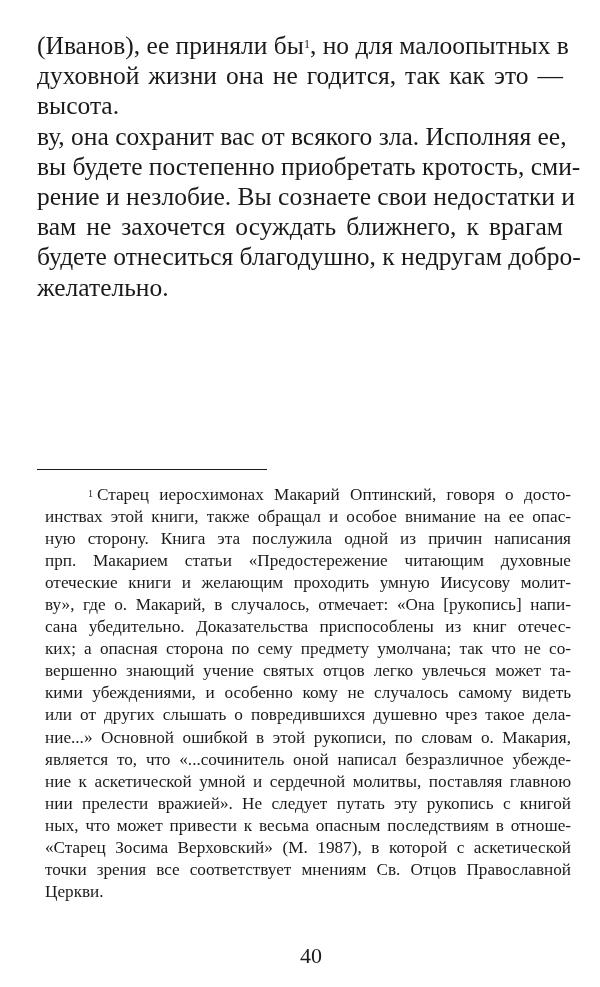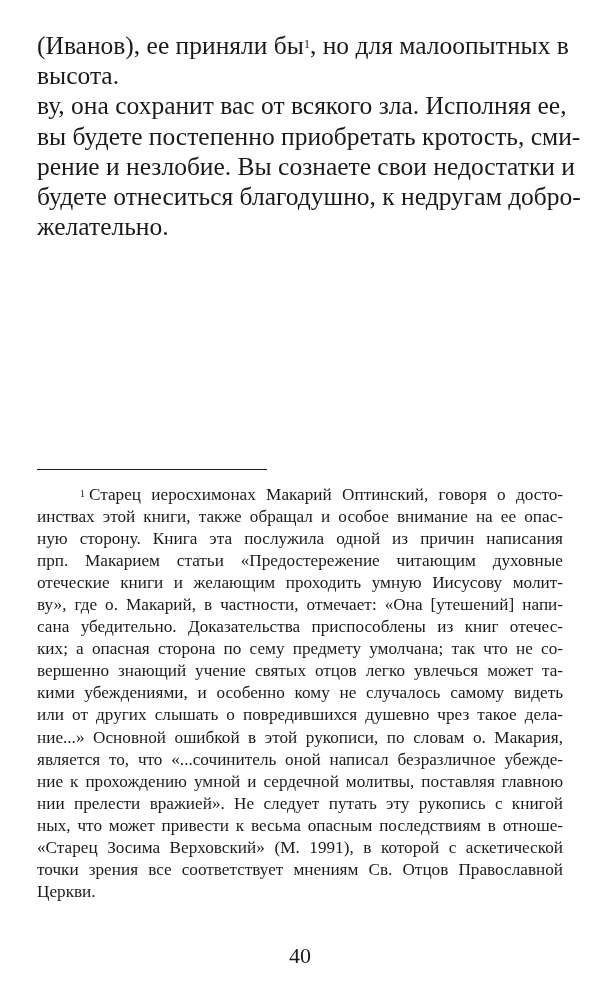--- a/index.html
+++ b/index.html
@@ -52,21 +52,21 @@
     .separator {
       position: absolute;
       left: 0;
       top: 469px;
       width: 230px;
       height: 0;
       border-top: 1.5px solid #1a1a1a;
     }
     .footnote {
       position: absolute;
-      left: 0;
+      left: 8px;
       top: 484px;
       width: 526px;
       font-size: 17.2px;
       line-height: 22.05px;
     }
     .footnote .line {
       display: block;
       text-align: justify;
       text-align-last: justify;
       white-space: nowrap;
@@ -80,62 +80,64 @@
     }
     .footnote sup {
       font-size: 10px;
       vertical-align: top;
       position: relative;
       top: -1px;
       margin-right: 4px;
     }
     .page-number {
       position: absolute;
-      left: 0;
+      left: 11px;
       top: 943px;
       width: 526px;
       text-align: center;
       font-size: 22px;
       line-height: 26px;
     }
   </style>
 </head>
 <body>
 
 <div class="page">
 
   <div class="main-text">
     <span class="line"><span>(Иванов), ее приняли бы</span><sup class="fnref">1</sup><span>, но для малоопытных в</span></span>
+    <span class="line">духовной жизни она не годится, так как это —</span>
     <span class="line last">высота.</span>
     <span class="line">ву, она сохранит вас от всякого зла. Исполняя ее,</span>
     <span class="line">вы будете постепенно приобретать кротость, сми-</span>
     <span class="line">рение и незлобие. Вы сознаете свои недостатки и</span>
+    <span class="line">вам не захочется осуждать ближнего, к врагам</span>
     <span class="line">будете отнеситься благодушно, к недругам добро-</span>
     <span class="line last">желательно.</span>
   </div>
 
   <div class="separator"></div>
 
   <div class="footnote">
     <span class="line indent"><sup>1</sup><span>Старец иеросхимонах Макарий Оптинский, говоря о досто-</span></span>
     <span class="line">инствах этой книги, также обращал и особое внимание на ее опас-</span>
     <span class="line">ную сторону. Книга эта послужила одной из причин написания</span>
     <span class="line">прп. Макарием статьи «Предостережение читающим духовные</span>
     <span class="line">отеческие книги и желающим проходить умную Иисусову молит-</span>
-    <span class="line">ву», где о. Макарий, в частности, отмечает: «Она [утешений] напи-</span>
+    <span class="line">ву», где о. Макарий, в случалось, отмечает: «Она [рукопись] напи-</span>
     <span class="line">сана убедительно. Доказательства приспособлены из книг отечес-</span>
     <span class="line">ких; а опасная сторона по сему предмету умолчана; так что не со-</span>
     <span class="line">вершенно знающий учение святых отцов легко увлечься может та-</span>
     <span class="line">кими убеждениями, и особенно кому не случалось самому видеть</span>
     <span class="line">или от других слышать о повредившихся душевно чрез такое дела-</span>
     <span class="line">ние...» Основной ошибкой в этой рукописи, по словам о. Макария,</span>
     <span class="line">является то, что «...сочинитель оной написал безразличное убежде-</span>
-    <span class="line">ние к прохождению умной и сердечной молитвы, поставляя главною</span>
+    <span class="line">ние к аскетической умной и сердечной молитвы, поставляя главною</span>
     <span class="line">нии прелести вражией». Не следует путать эту рукопись с книгой</span>
     <span class="line">ных, что может привести к весьма опасным последствиям в отноше-</span>
-    <span class="line">«Старец Зосима Верховский» (М. 1991), в которой с аскетической</span>
+    <span class="line">«Старец Зосима Верховский» (М. 1987), в которой с аскетической</span>
     <span class="line">точки зрения все соответствует мнениям Св. Отцов Православной</span>
     <span class="line last">Церкви.</span>
   </div>
 
   <div class="page-number">40</div>
 
 </div>
 
 </body></html>

